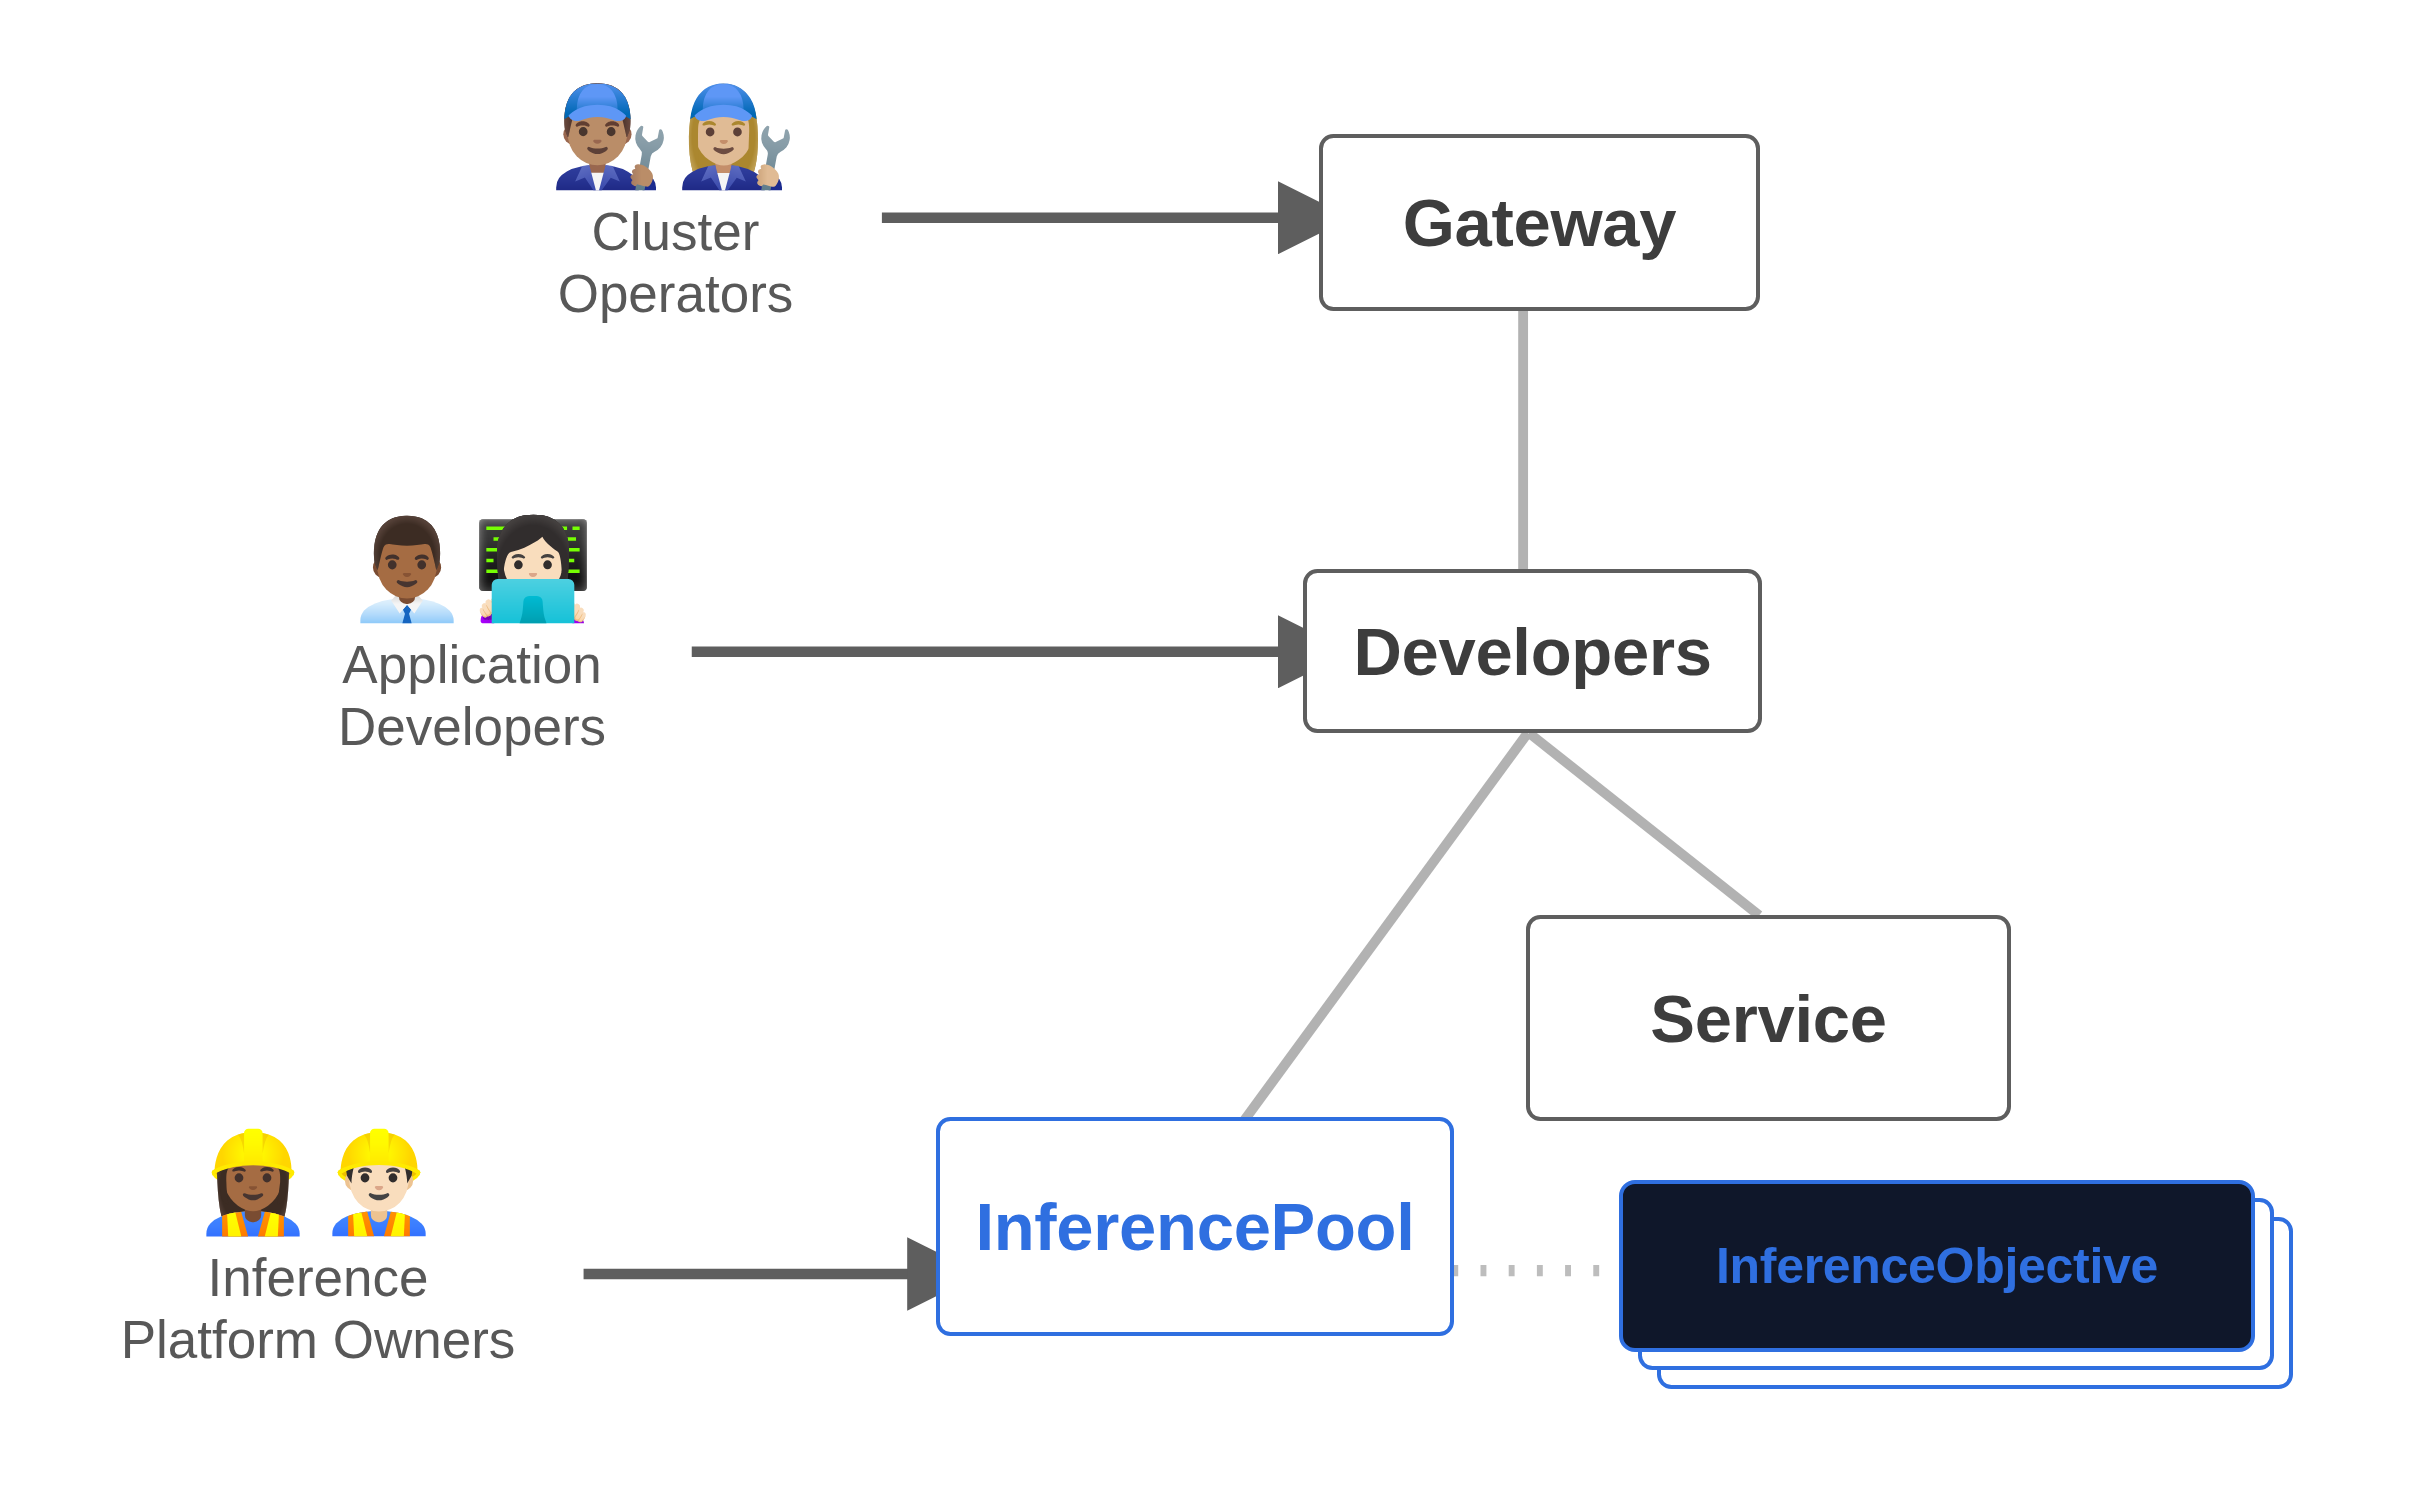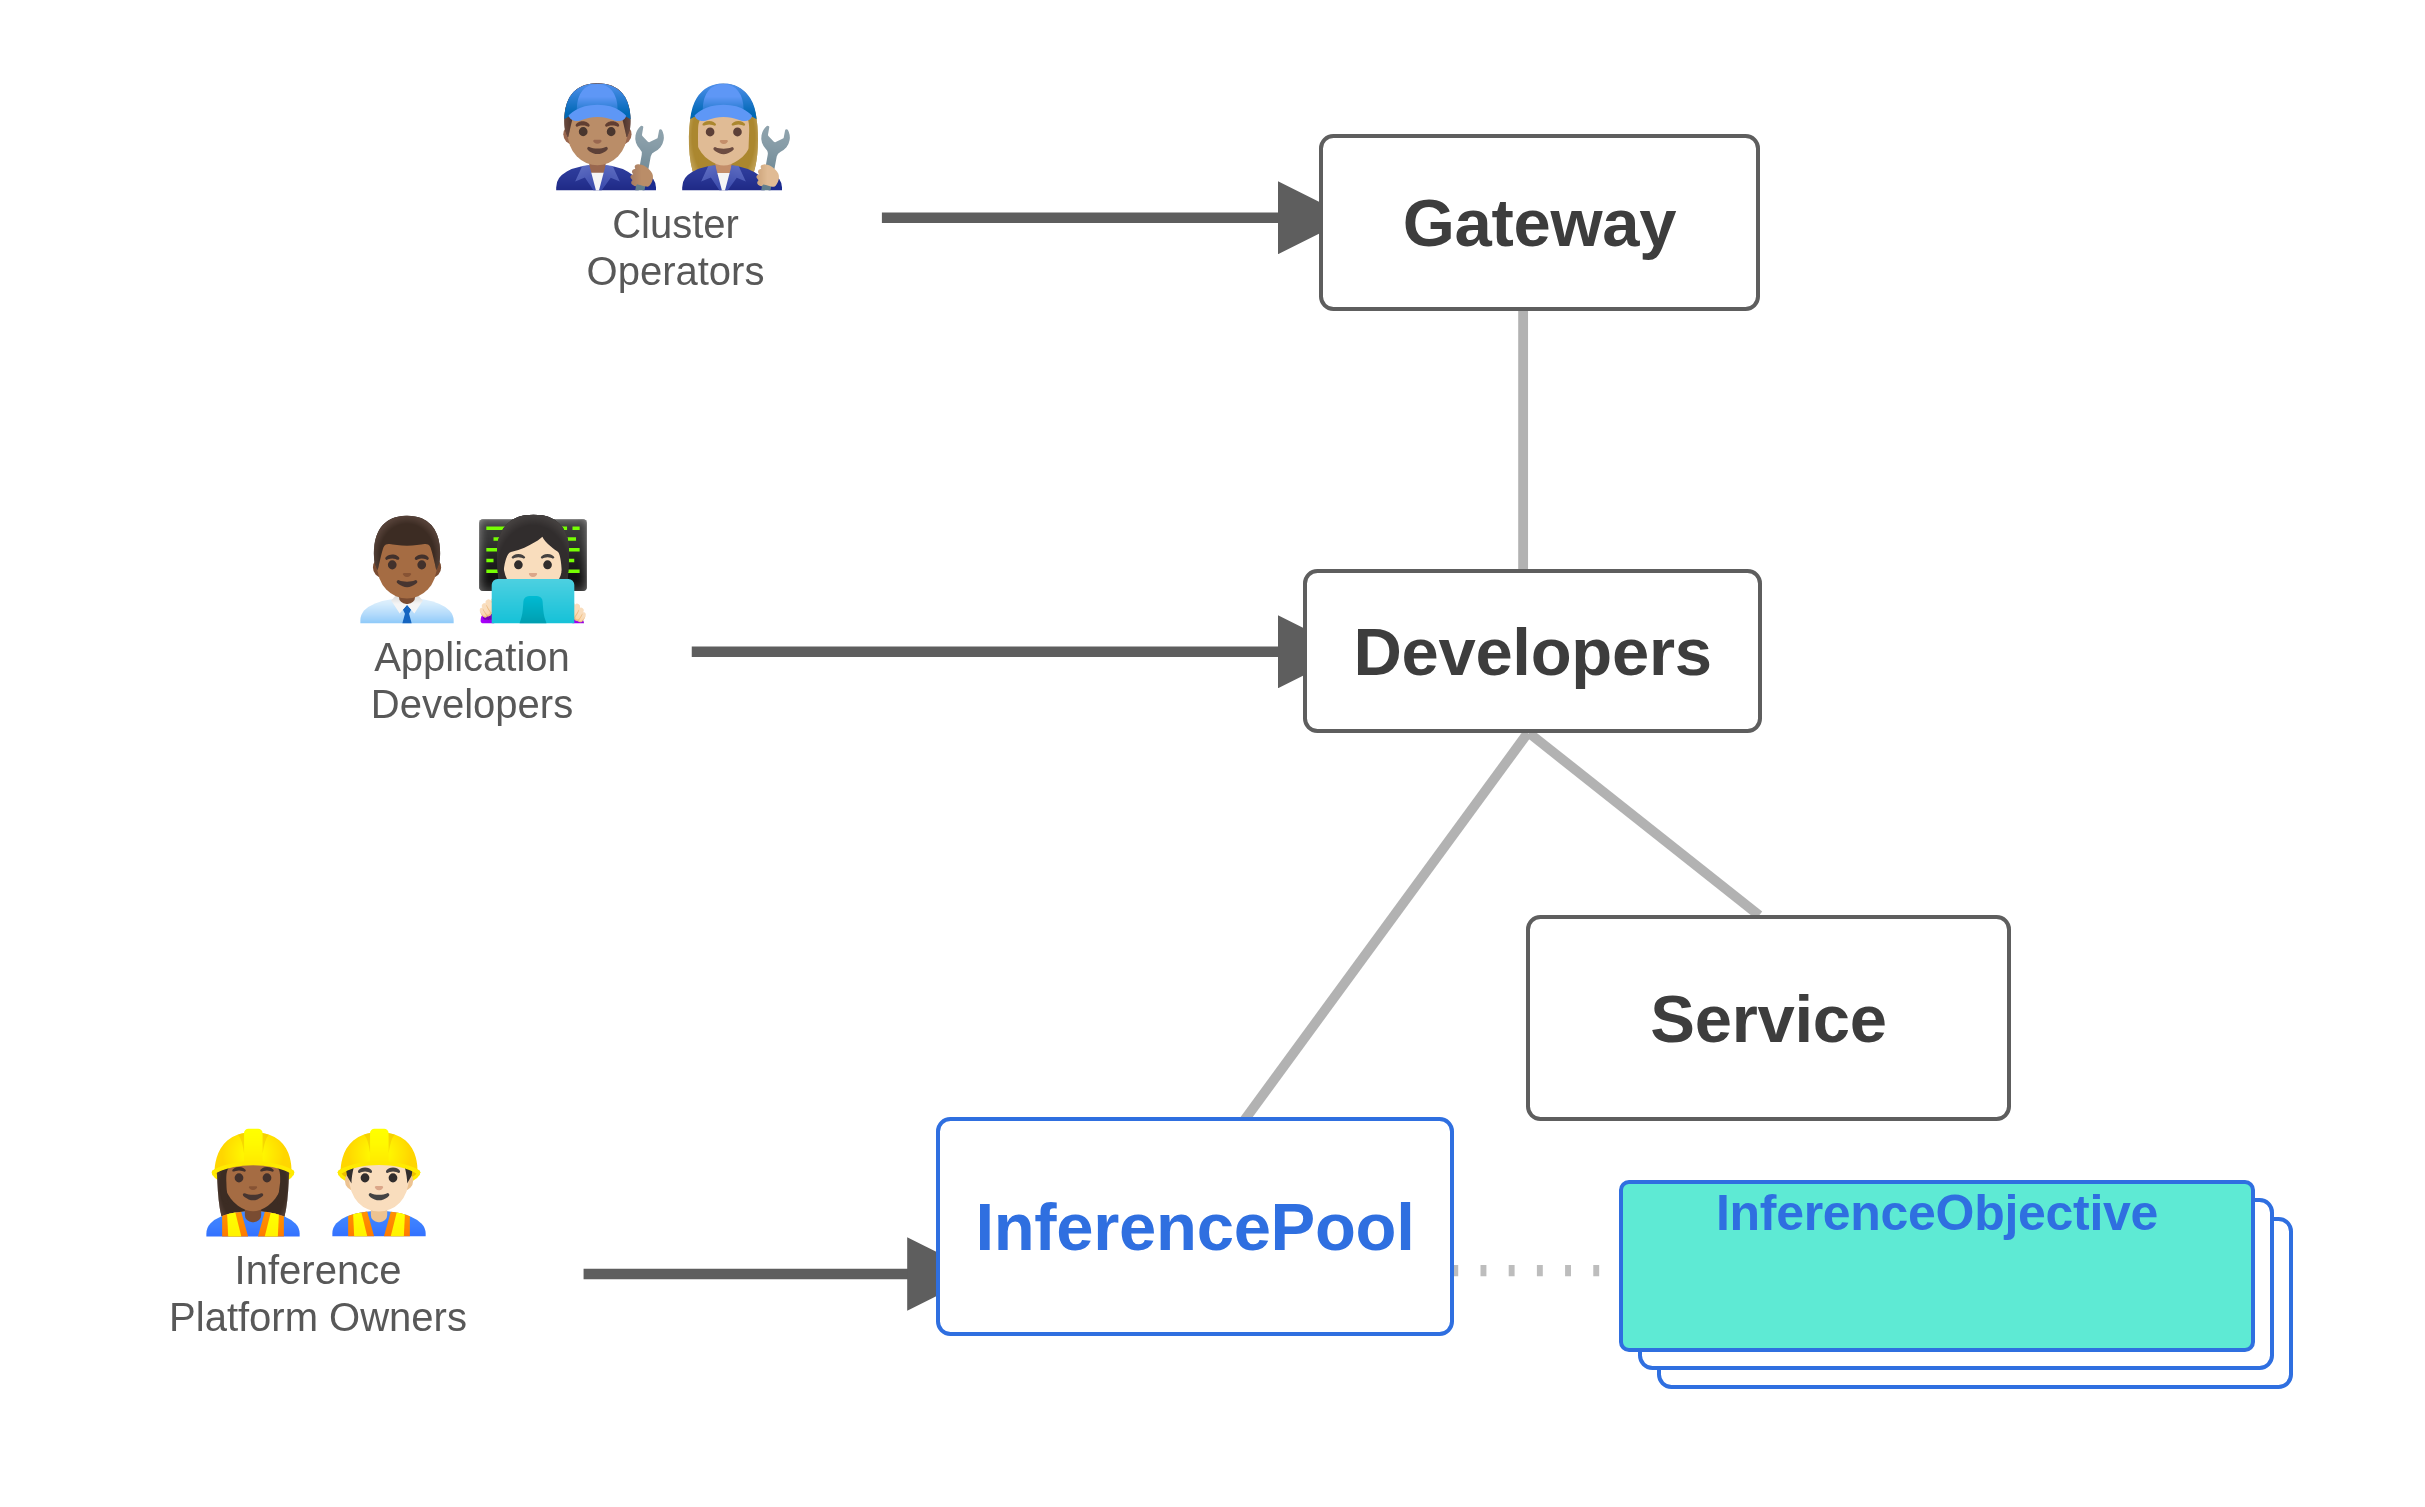--- a/index.html
+++ b/index.html
@@ -35,21 +35,21 @@
   }
   .persona-emoji {
     font-size: 98px;
     line-height: 1.06;
     letter-spacing: 3.9px;
     white-space: nowrap;
     user-select: none;
   }
   .persona-label {
     margin-top: 11.8px;
-    font-size: 40px;
+    font-size: 53px;
     line-height: 1.18;
     font-weight: 400;
     color: #585858;
     white-space: pre-line;
   }
 
   
   .node {
     position: absolute;
     box-sizing: border-box;
@@ -76,24 +76,25 @@
   .stack-card {
     position: absolute;
     box-sizing: border-box;
     background: #ffffff;
     border-radius: 14.4px;
     border: 4.6px solid #2f6fe0;
   }
   .stack-front {
     position: absolute;
     box-sizing: border-box;
-    background: #5eead4;
-    border-radius: 10px;
+    background: #0f172a;
+    border-radius: 16px;
     border: 4.6px solid #2f6fe0;
     display: flex;
+    align-items: center;
     justify-content: center;
     font-weight: 700;
     color: #2f6fe0;
     font-size: 50px;
     letter-spacing: -0.3px;
   }
 </style>
 </head>
 <body>
 

